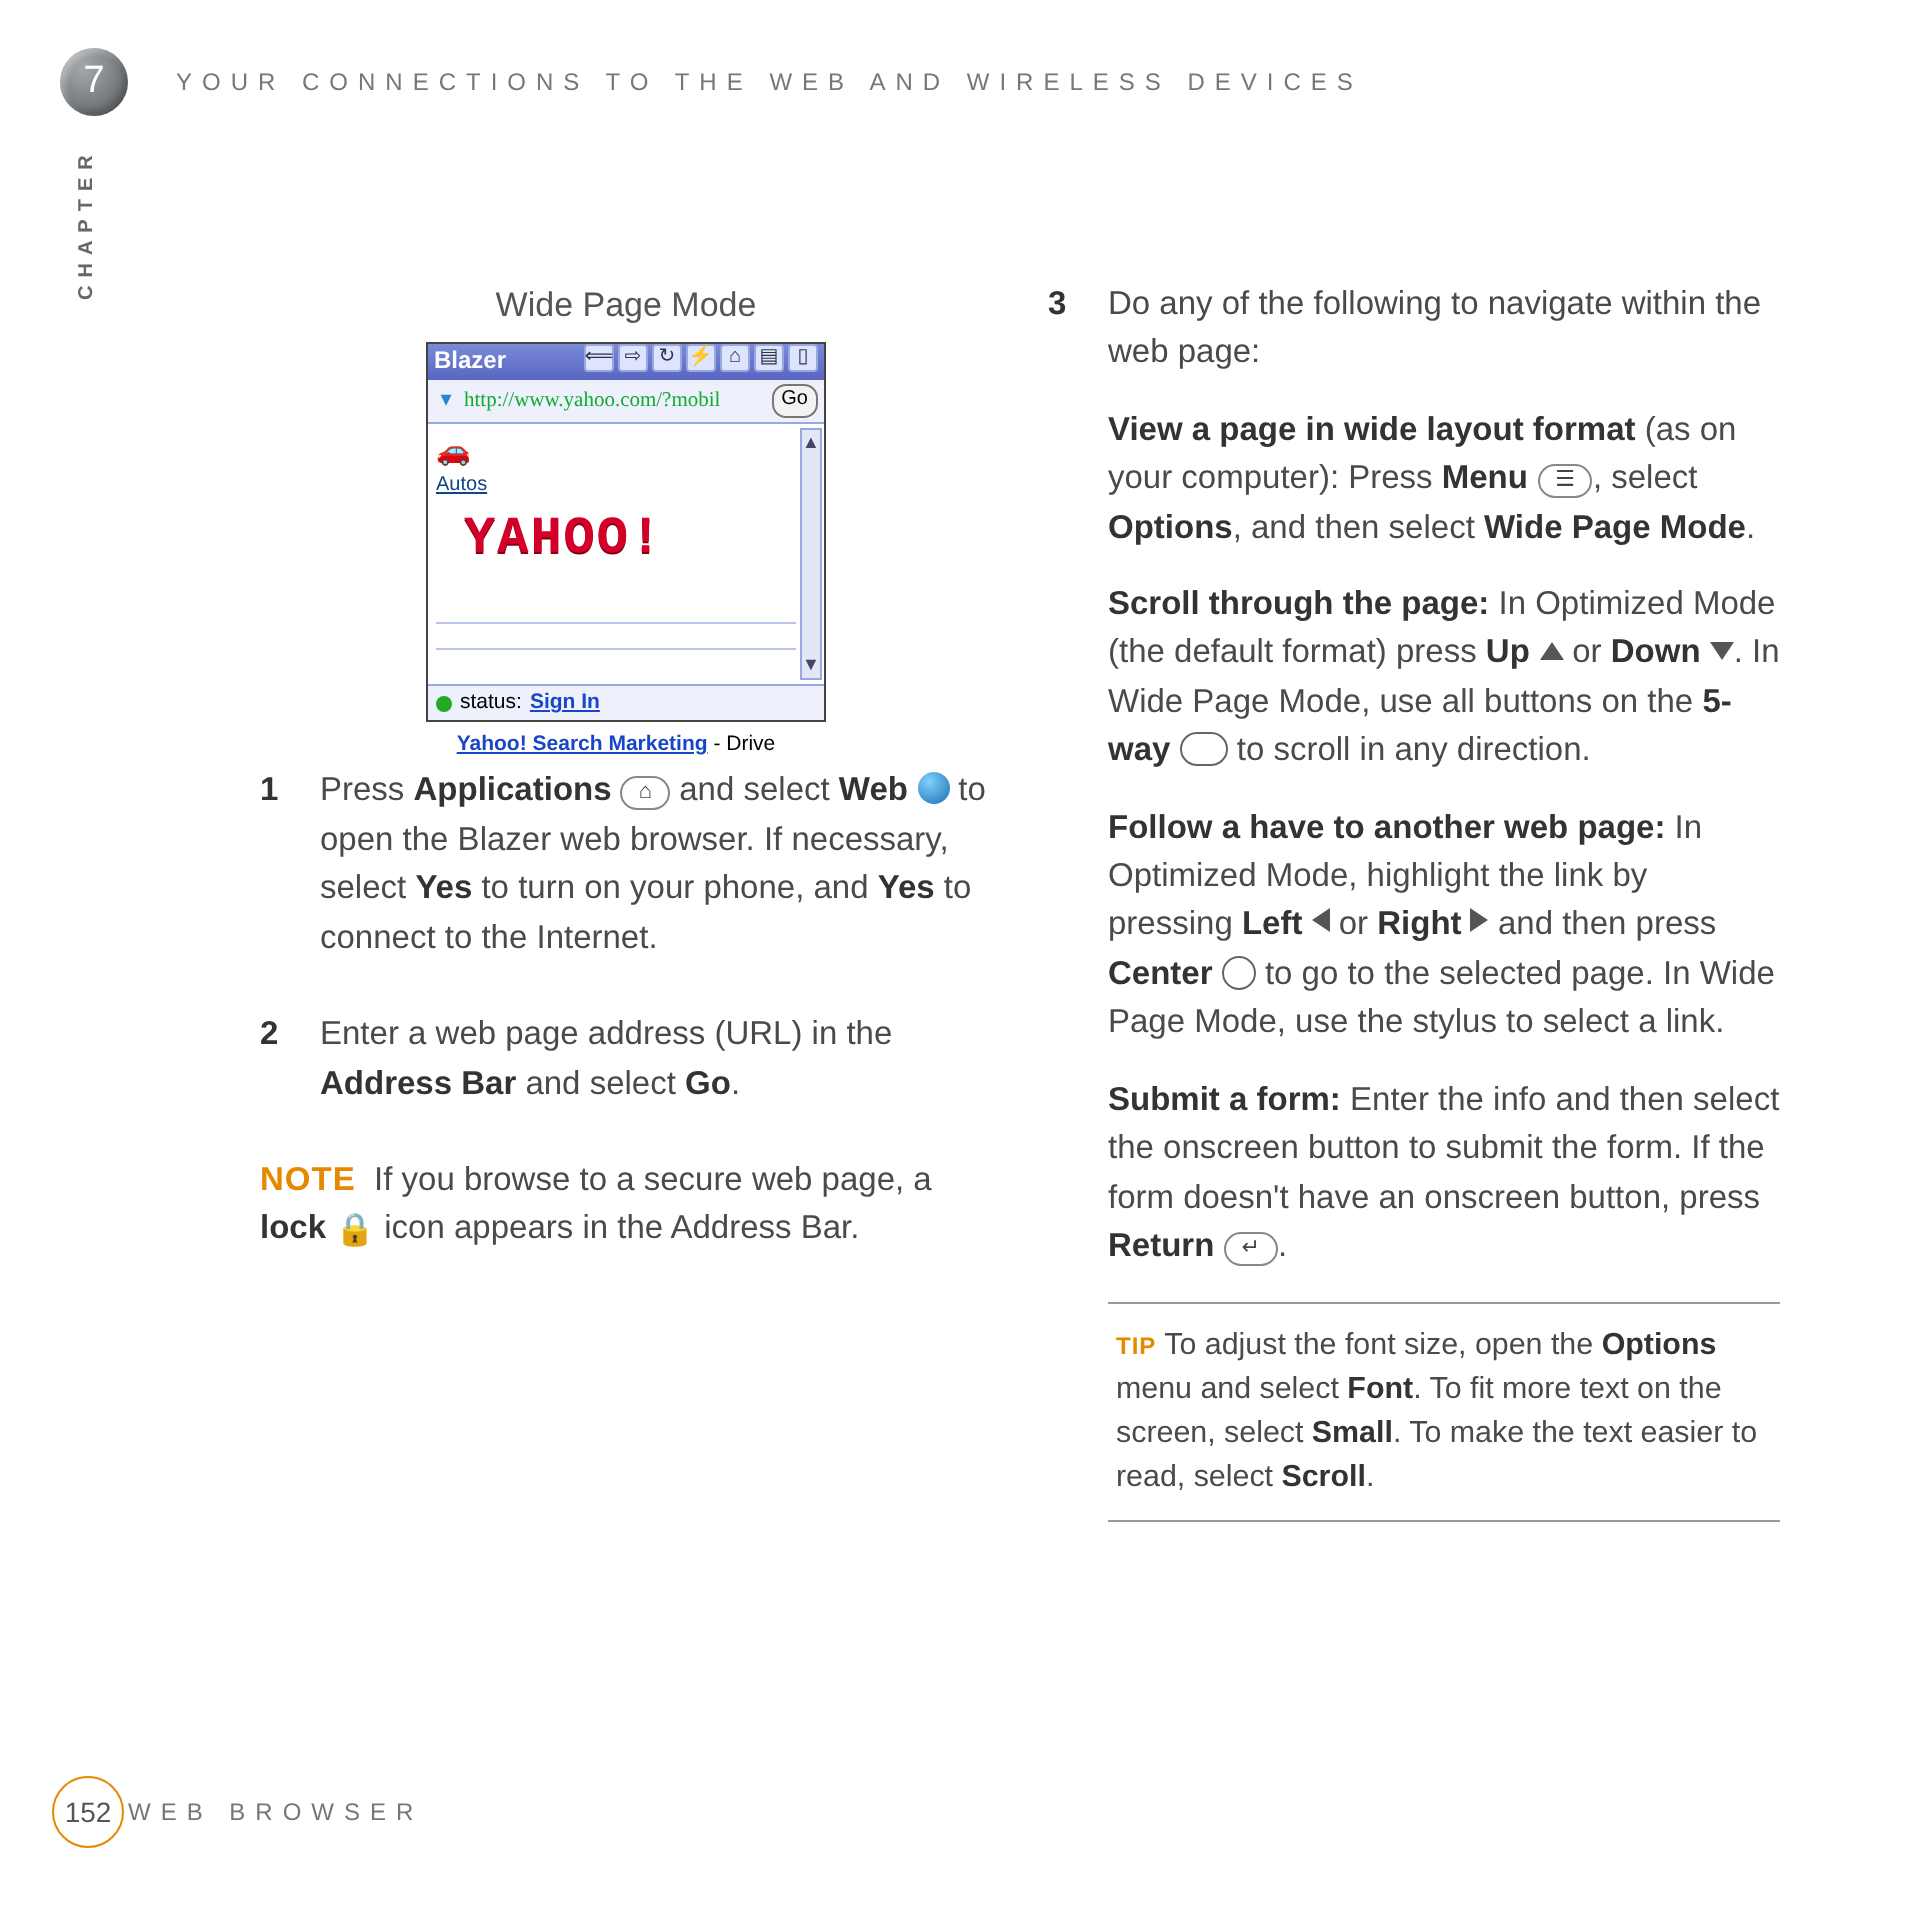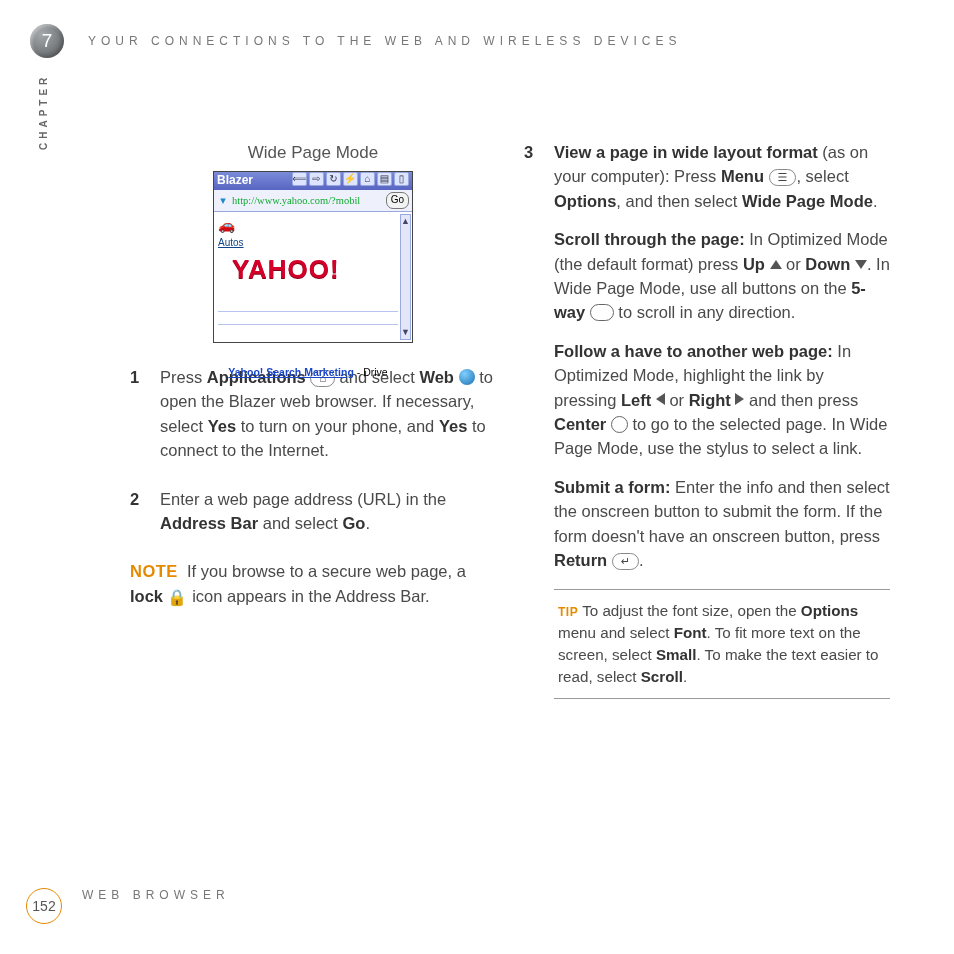--- a/index.html
+++ b/index.html
@@ -135,21 +135,21 @@
   .fig-url .dd { width:12px; text-align:center; color:#28c; }
   .fig-url .addr { flex:1; font-size:10.5px; color:#1a3; white-space:nowrap; overflow:hidden;font-family:Liberation Serif, serif; }
   .fig-url .go {
     border:1px solid #777; border-radius:7px; padding:0 4px;
     font-size:10px; background:#f3f3f3;
   }
   .fig-body { position:relative; height:130px; padding:3px 14px 3px 4px; }
   .fig-body .car { font-size:14px; color:#c33; }
   .fig-body .autos { font-size:10px; color:#114488; text-decoration:underline; }
   .fig-body .logo {
-    font-family: Liberation Sans, sans-serif;
+    font-family: Liberation Mono, monospace;
     font-weight: 900; font-size: 26px; letter-spacing:1px;
     color:#d4002a;
     text-shadow: 0 1px 0 #800016;
     margin-left: 14px;
   }
   .fig-body .searchline {
     margin-top:22px; height:14px;
     border-top:1px solid #b8c3ef; border-bottom:1px solid #b8c3ef;
   }
   .fig-body .marketing {
@@ -165,21 +165,21 @@
   .fig-status {
     background:#eef1fb; border-top:1px solid #9aa8e0;
     padding:1px 4px; font-size:10.5px;
     display:flex; align-items:center; gap:4px;
   }
   .fig-status .dot { width:8px;height:8px;border-radius:50%;background:#2a2; }
   .fig-status a { color:#1846c8; text-decoration:underline; font-weight:700; }
   
   .footer {
     position:absolute; left:26px; bottom:30px;
-    display:flex; gap:20px;
+    display:flex; align-items:center; gap:2px;
   }
   .page-badge {
     width:36px; height:36px; border:1.5px solid #e58a00; border-radius:50%;
     display:flex; align-items:center; justify-content:center;
     font-size:14px; color:#555;
   }
   .footer-title { font-size:12px; letter-spacing:5px; color:#777; }
 </style>
 </head>
 <body>
@@ -215,20 +215,25 @@
         <div class="logo">YAHOO!</div>
         <div class="searchline"></div>
         <div class="marketing">
           <a>Yahoo! Search Marketing</a><span> - Drive</span>
         </div>
         <div class="scroll">
             <span>▲</span>
             <span>▼</span>
           </div>
       </div>
+      <div class="fig-status">
+        <span class="dot"></span>
+        <span>status:</span>
+        <a>Sign In</a>
+      </div>
     </div>
 
     <div class="num-row">
       <div class="num">1</div>
       <div class="body">
         <p>
           <span>Press </span><b>Applications</b>
           <span class="ikey">⌂</span><span> and select </span><b>Web</b>
           <span class="globe"></span><span> to open the Blazer web browser. If necessary, select </span><b>Yes</b><span> to turn on your phone, and </span><b>Yes</b><span> to connect to the Internet.</span>
         </p>
@@ -247,20 +252,21 @@
     <p>
       <span class="note-label">NOTE</span>&nbsp;&nbsp;<span>If you browse to a secure web page, a </span><b>lock</b>
       <span class="lockico">🔒</span><span> icon appears in the Address Bar.</span>
     </p>
   </div>
 
   <div class="col">
     <div class="num-row">
       <div class="num">3</div>
       <div class="body">
+        <p>Do any of the following to navigate within the web page:</p>
 
         <p>
           <b>View a page in wide layout format</b><span> (as on your computer): Press </span><b>Menu</b>
           <span class="ikey">☰</span><span>, select </span><b>Options</b><span>, and then select </span><b>Wide Page Mode</b><span>.</span>
         </p>
 
         <p>
           <b>Scroll through the page:</b><span> In Optimized Mode (the default format) press </span><b>Up</b>
           <span class="tri up"></span><span> or </span><b>Down</b>
           <span class="tri down"></span><span>. In Wide Page Mode, use all buttons on the </span><b>5-way</b>

